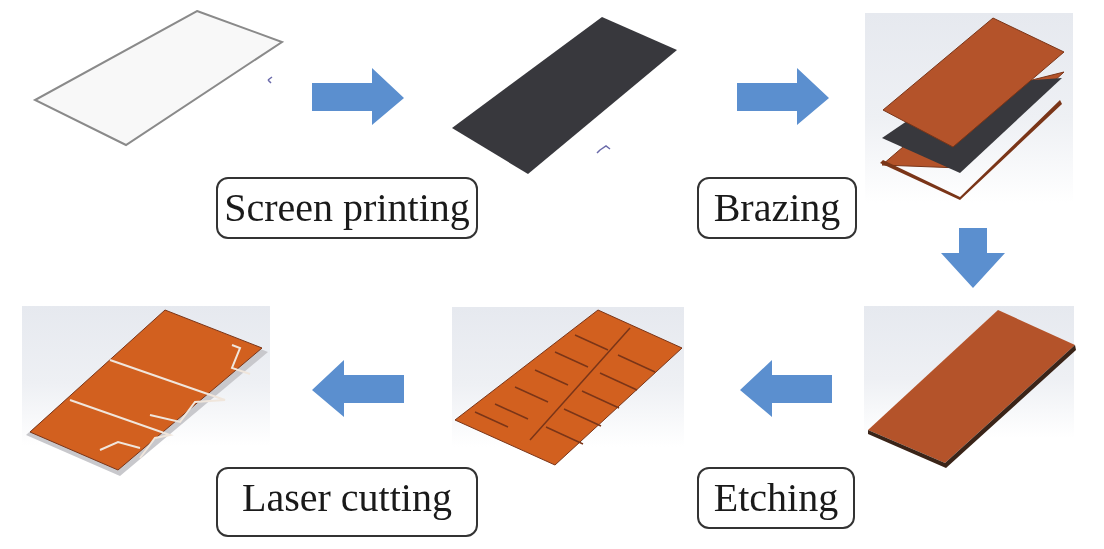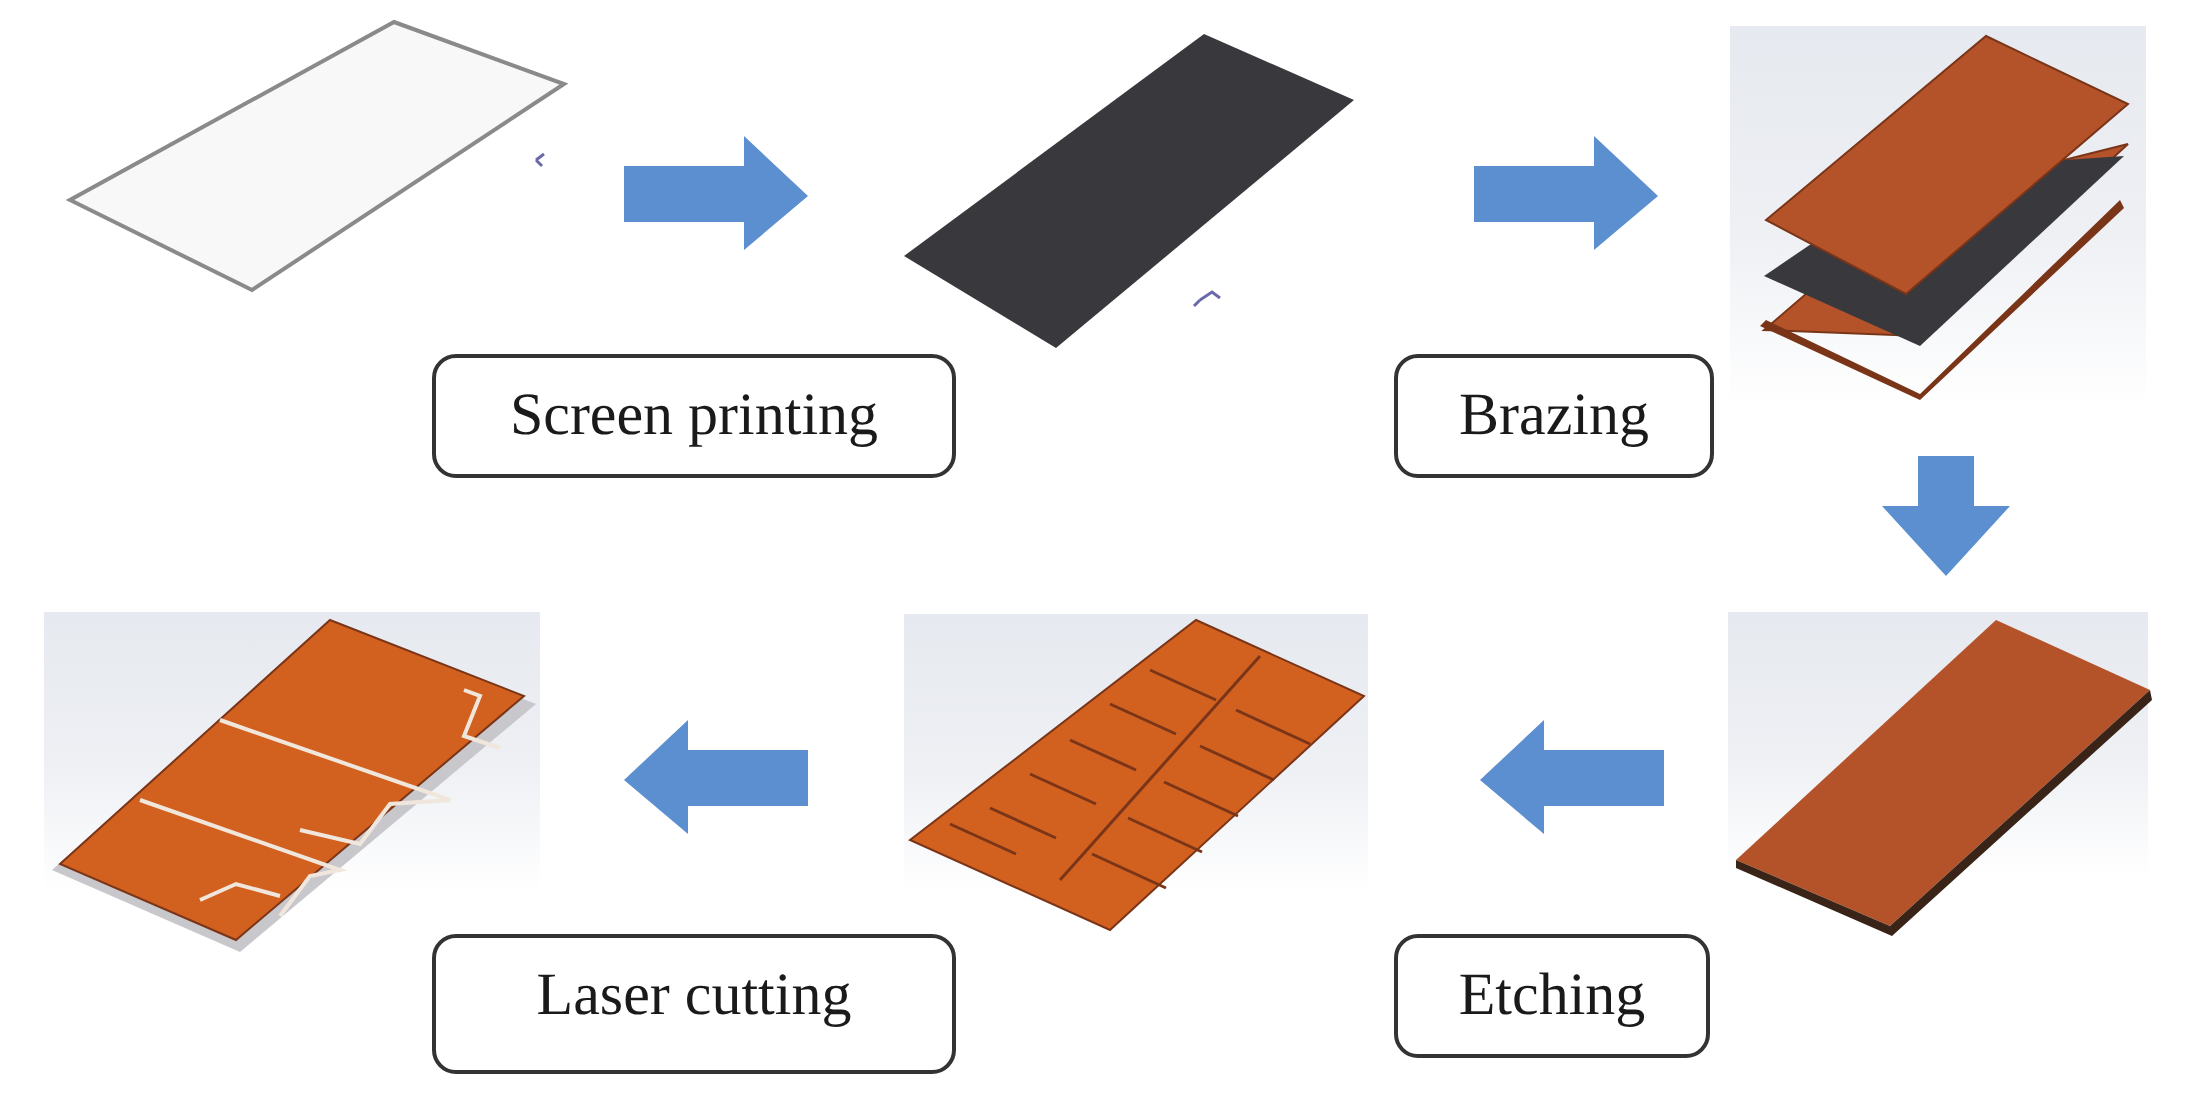--- a/index.html
+++ b/index.html
@@ -1,17 +1,17 @@
 <!DOCTYPE html>
 <html><head>
 <meta charset="utf-8">
 <style>
   html,body{margin:0;padding:0;background:#fff;}
   body{width:1104px;height:549px;position:relative;overflow:hidden;font-family:"Liberation Serif","DejaVu Serif",serif;}
-  .label{position:absolute;border:2px solid #333;border-radius:12px;background:#fff;color:#1a1a1a;font-size:30px;line-height:50px;text-align:center;box-sizing:border-box;white-space:nowrap;}
+  .label{position:absolute;border:2px solid #333;border-radius:12px;background:#fff;color:#1a1a1a;font-size:40px;line-height:50px;text-align:center;box-sizing:border-box;white-space:nowrap;}
   .panel{position:absolute;background:linear-gradient(to bottom,#e6e9ef 0%,#eef0f4 55%,#ffffff 100%);}
   svg{position:absolute;overflow:visible;}
 </style>
 </head>
 <body>
 
 <svg style="left:0;top:0;" width="300" height="160">
   <polygon points="197,11 282,42 126,145 35,100" fill="#f8f8f8" stroke="#8a8a8a" stroke-width="2"></polygon>
   <path d="M268,80 l4,-3 M268,80 l3,3" stroke="#6a6aaa" stroke-width="1.5" fill="none"></path>
 </svg>

